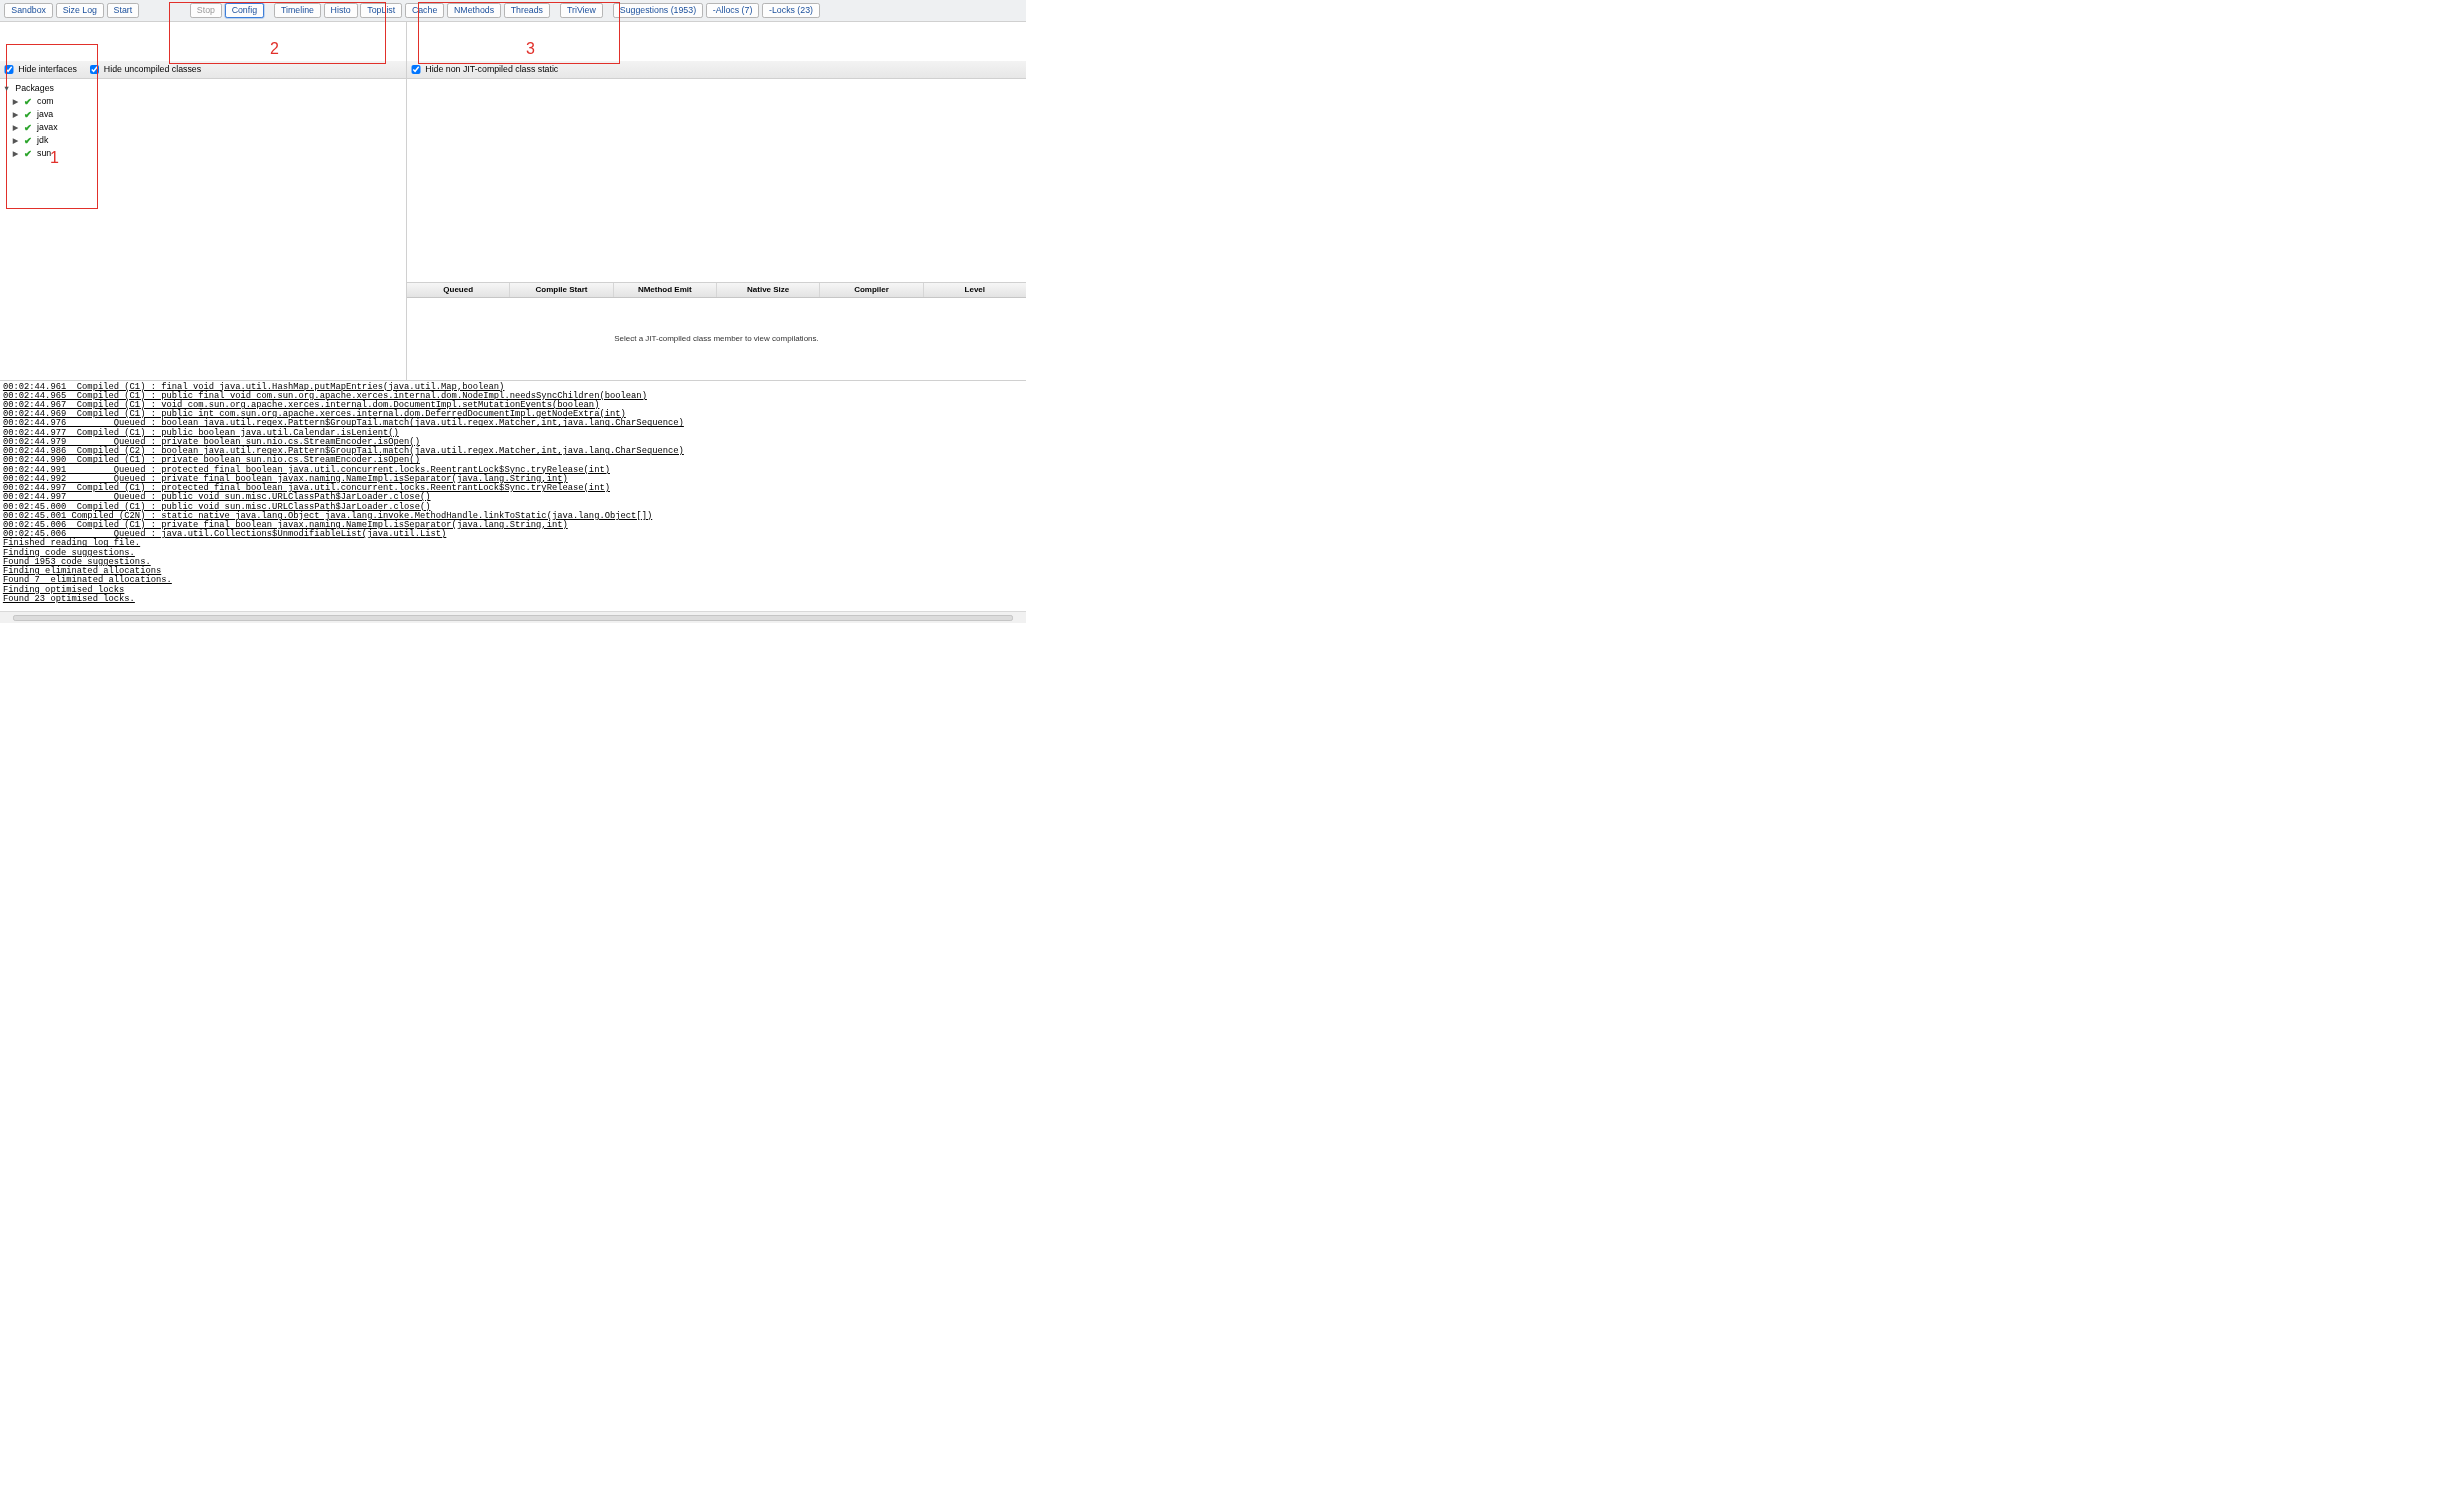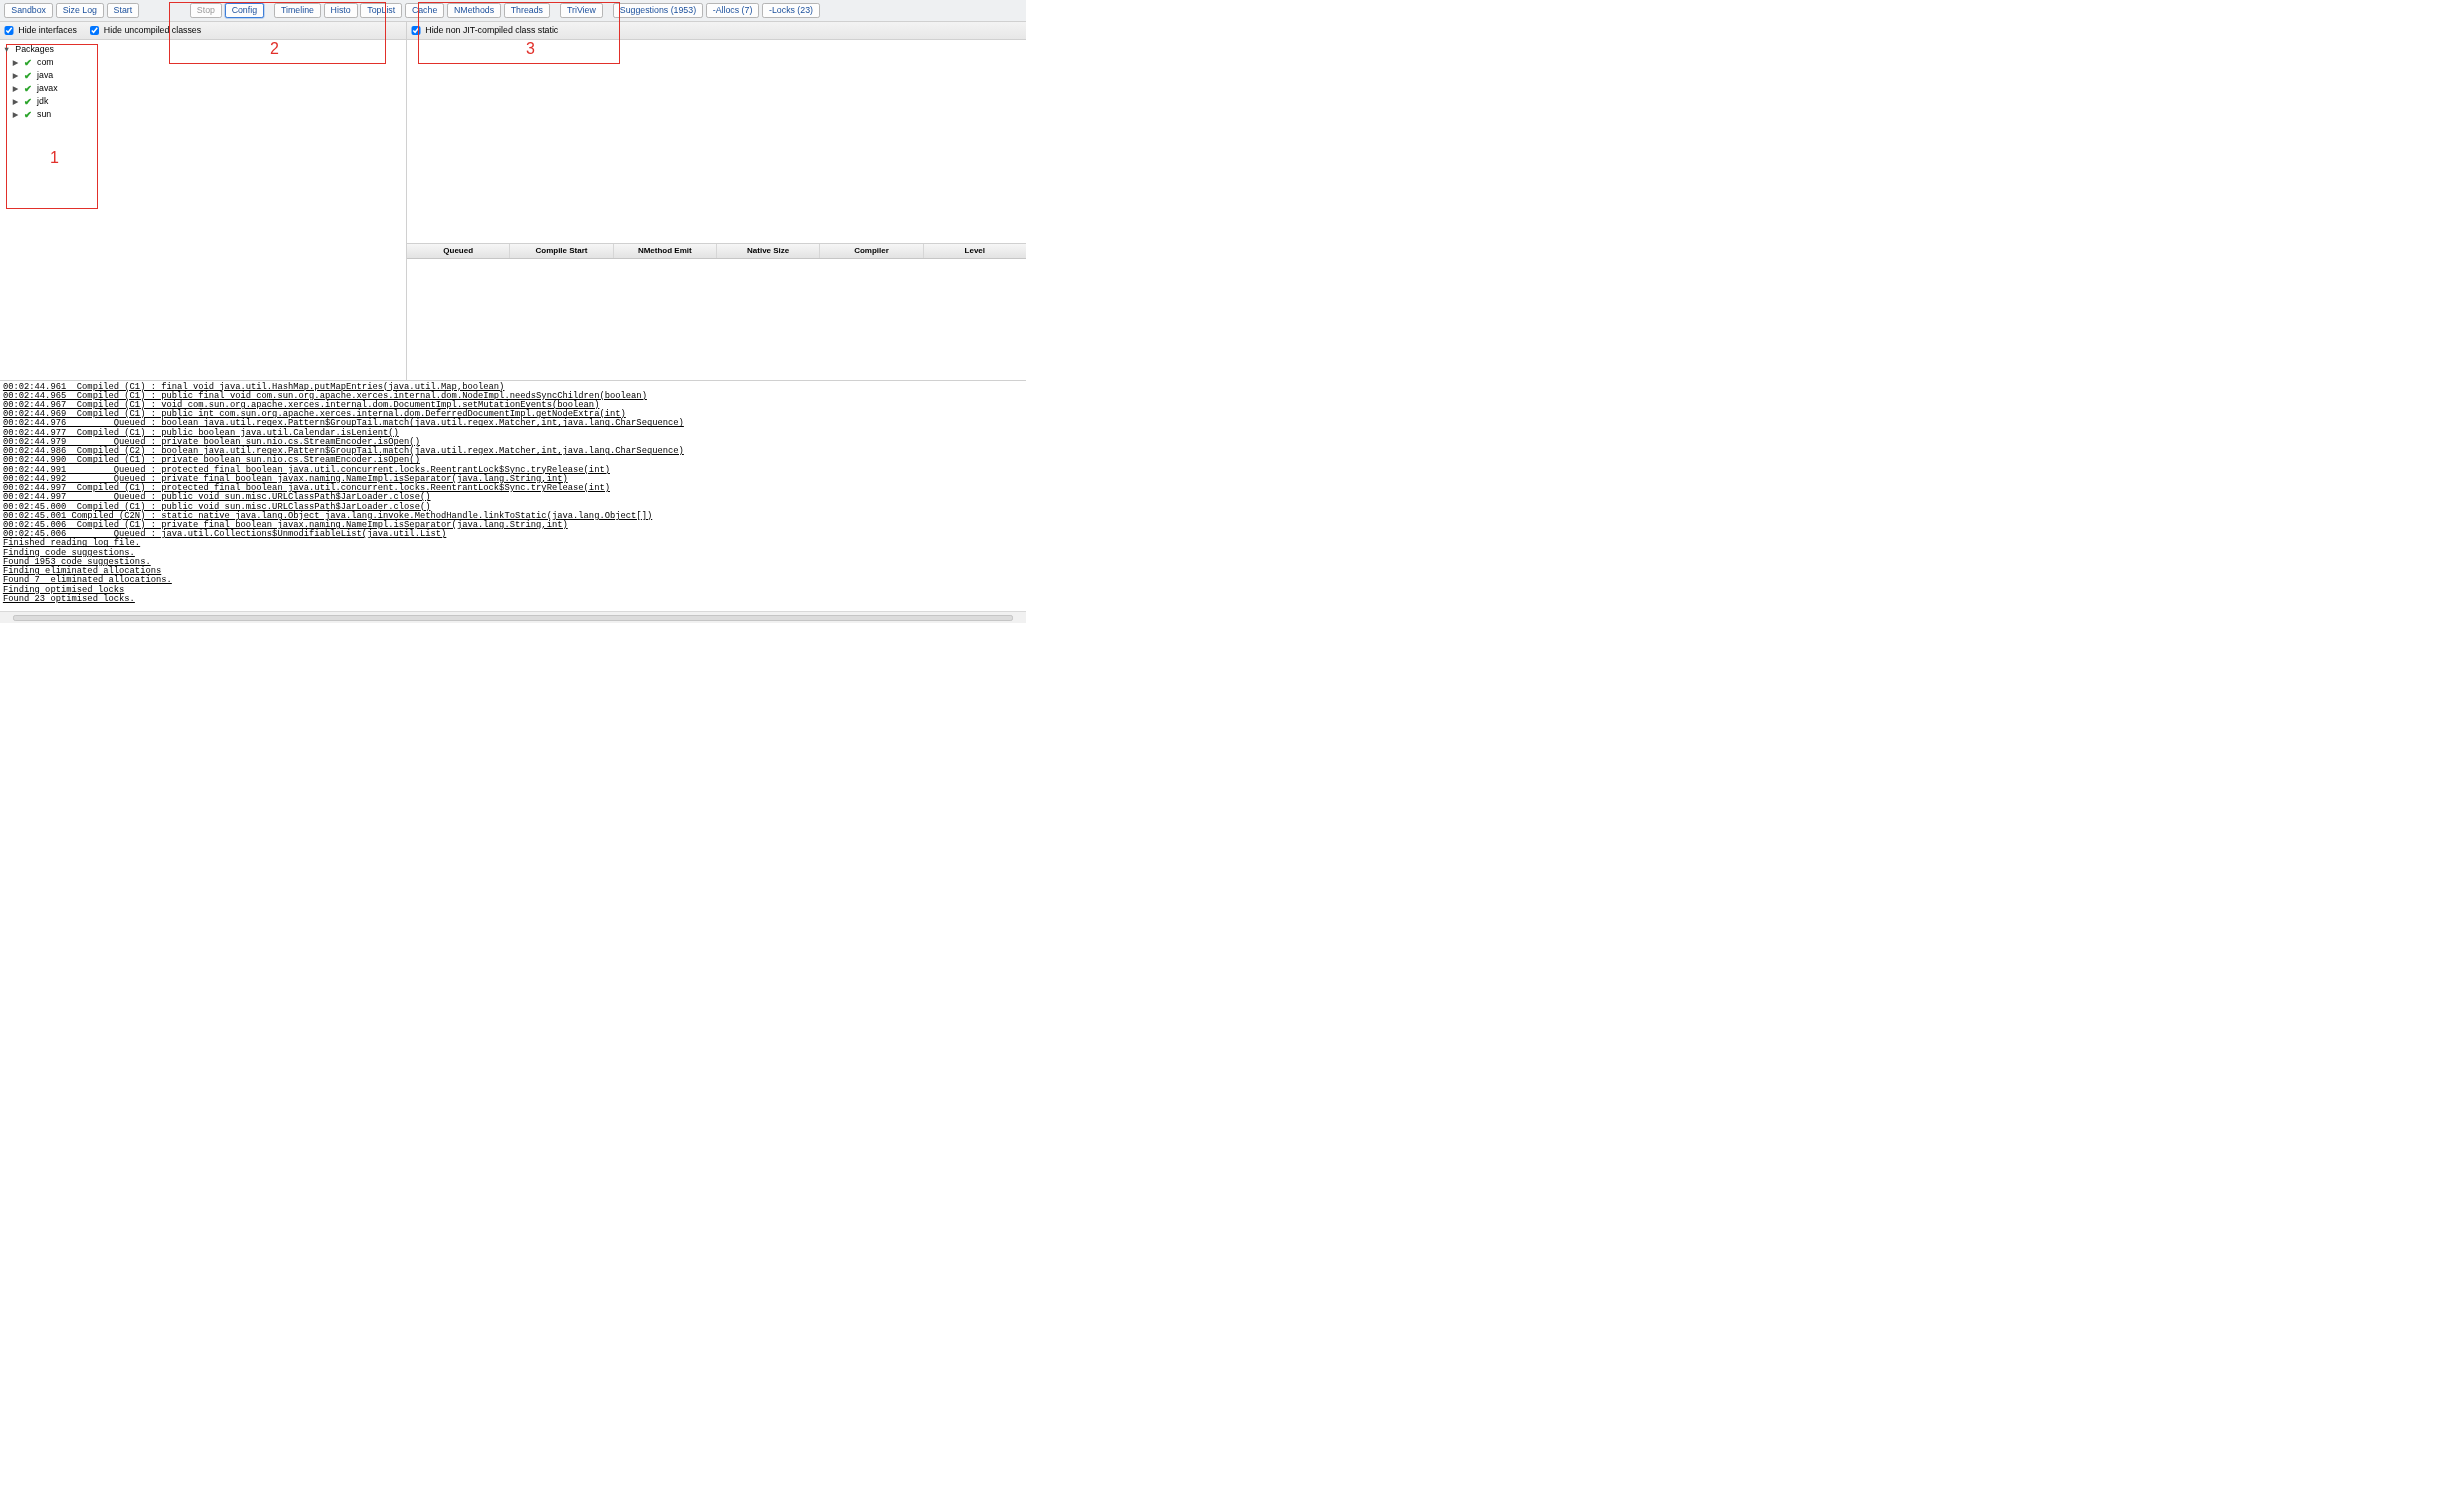--- a/index.html
+++ b/index.html
@@ -59,20 +59,21 @@
     flex-direction: column;
   }
   .filter-bar {
     display: flex;
     align-items: center;
     gap: 13px;
     padding: 3.7px 4.4px;
     background: linear-gradient(#f3f3f3,#e7e7e7);
     border-bottom: 0.7px solid #d0d0d0;
     font-size: 8.8px;
+    margin-top: 39px;
   }
   .chk {
     display: inline-flex;
     align-items: center;
     gap: 4.4px;
     cursor: pointer;
   }
   .chk input { width: 9.5px; height: 9.5px; }
   
   .tree-wrap {
@@ -263,20 +264,23 @@
       </div>
       <div class="right-upper"></div>
       <div class="tbl-head" id="tbl-head">
           <div class="th">Queued</div>
           <div class="th">Compile Start</div>
           <div class="th">NMethod Emit</div>
           <div class="th">Native Size</div>
           <div class="th">Compiler</div>
           <div class="th">Level</div>
         </div>
+      <div class="tbl-body">
+        <span>Select a JIT-compiled class member to view compilations.</span>
+      </div>
     </div>
 
   </div>
 
   <div class="log-wrap">
     <div class="log" id="log">00:02:44.961  Compiled (C1) : final void java.util.HashMap.putMapEntries(java.util.Map,boolean)
 00:02:44.965  Compiled (C1) : public final void com.sun.org.apache.xerces.internal.dom.NodeImpl.needsSyncChildren(boolean)
 00:02:44.967  Compiled (C1) : void com.sun.org.apache.xerces.internal.dom.DocumentImpl.setMutationEvents(boolean)
 00:02:44.969  Compiled (C1) : public int com.sun.org.apache.xerces.internal.dom.DeferredDocumentImpl.getNodeExtra(int)
 00:02:44.976         Queued : boolean java.util.regex.Pattern$GroupTail.match(java.util.regex.Matcher,int,java.lang.CharSequence)

